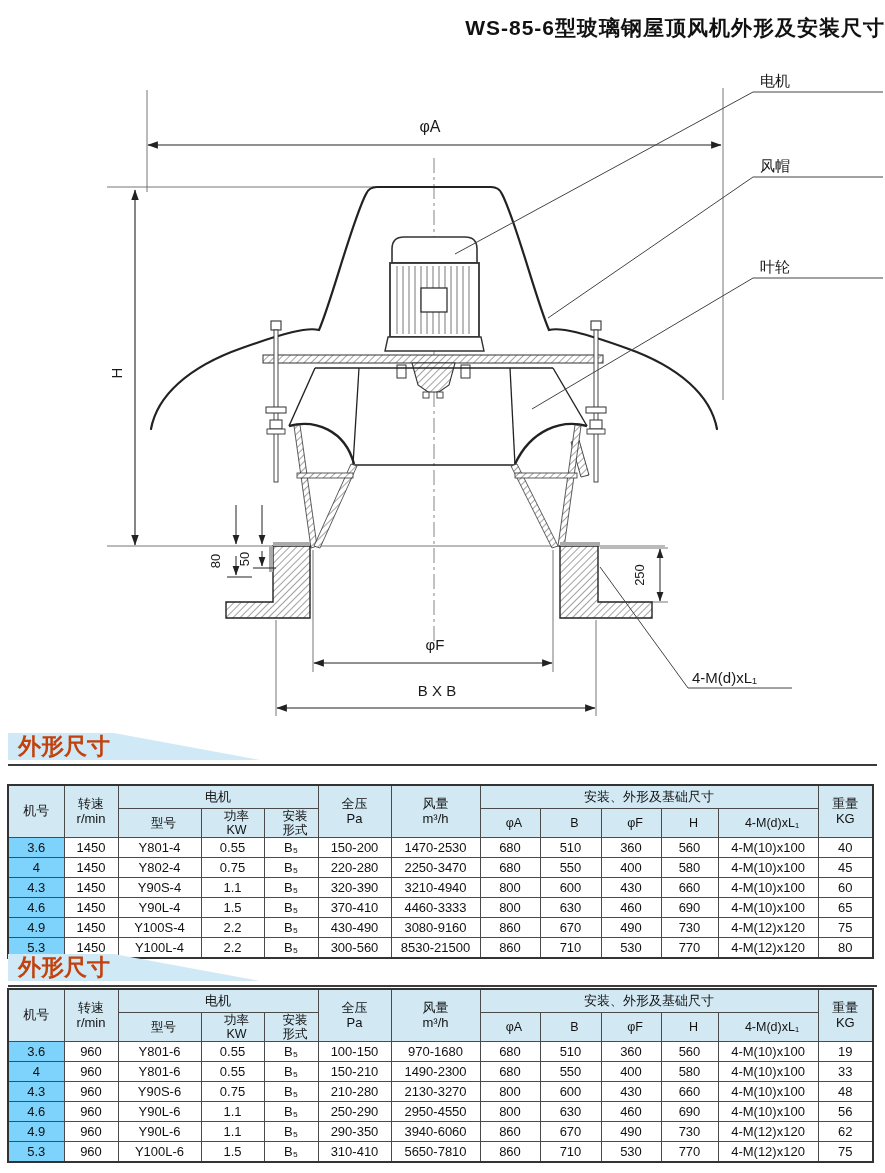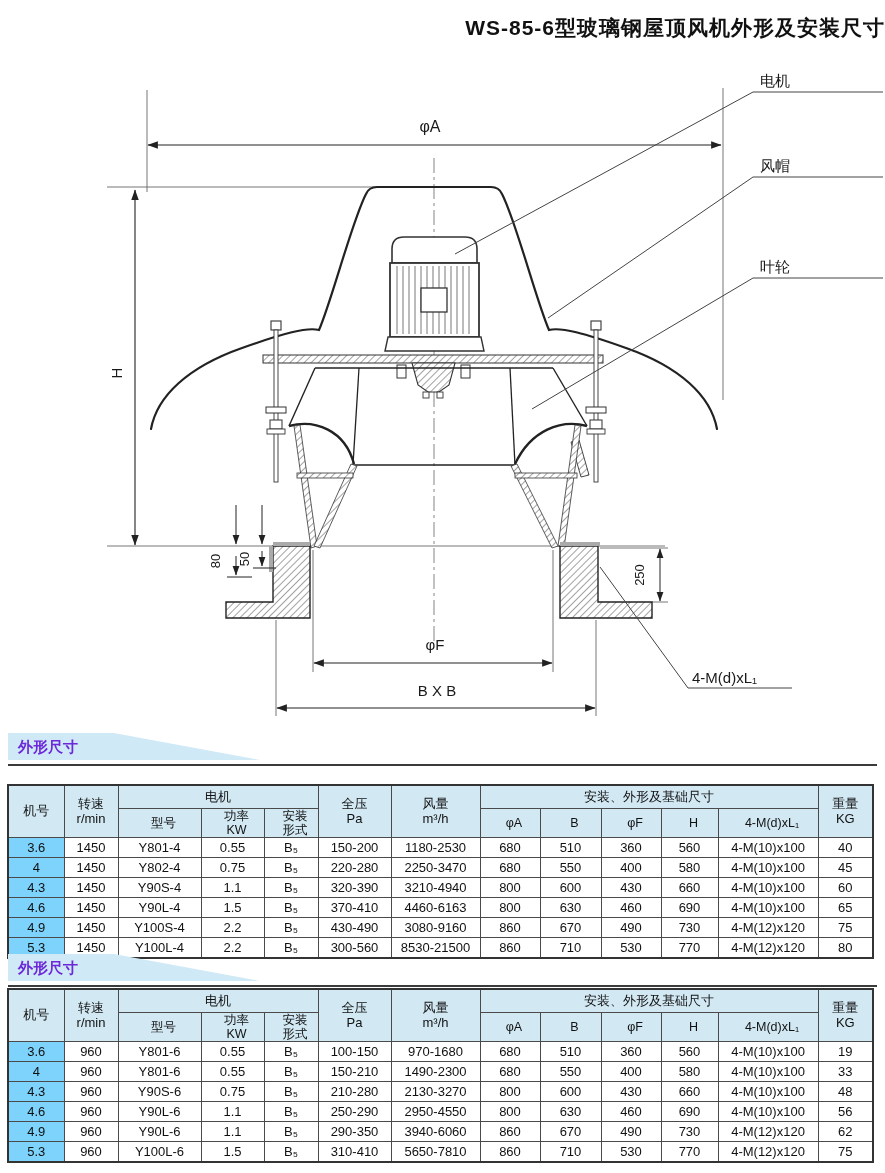--- a/index.html
+++ b/index.html
@@ -7,22 +7,22 @@
   #page { position:relative; width:885px; height:1173px; background:#fff; overflow:hidden; }
 
   .title { position:absolute; top:14px; left:0; width:885px; text-align:right;
            font-size:21px; font-weight:bold; letter-spacing:1px; }
 
   .diagram { position:absolute; top:58px; left:0; }
 
   .banner { position:absolute; left:8px; width:252px; height:27px;
             background:#cfe9f6;
             clip-path:polygon(0 0, 42% 0, 100% 100%, 0 100%); }
-  .banner span { display:block; padding-left:10px; font-size:15px; font-weight:bold;
-                 line-height:27px; color:#6d28d9; }
+  .banner span { display:block; padding-left:10px; font-size:23px; font-weight:bold;
+                 line-height:27px; color:#c2410c; }
   .banner1 { top:733px; }
   .banner2 { top:954px; }
   .rule { position:absolute; left:8px; width:869px; height:2px; background:#3b3b3b; }
   .rule1 { top:764px; }
   .rule2 { top:985px; }
 
   table.spec { position:absolute; left:7px; width:865px; border-collapse:collapse;
                table-layout:fixed; border:2px solid #333; }
   .t1 { top:784px; }
   .t2 { top:988px; }
@@ -261,21 +261,21 @@
       </tr>
     </thead>
     <tbody>
         <tr>
           <td class="first-col">3.6</td>
           <td>1450</td>
           <td>Y801-4</td>
           <td>0.55</td>
           <td>B₅</td>
           <td>150-200</td>
-          <td>1180-2530</td>
+          <td>1470-2530</td>
           <td>680</td>
           <td>510</td>
           <td>360</td>
           <td>560</td>
           <td>4-M(10)x100</td>
           <td>40</td>
         </tr>
         <tr>
           <td class="first-col">4</td>
           <td>1450</td>
@@ -306,21 +306,21 @@
           <td>4-M(10)x100</td>
           <td>60</td>
         </tr>
         <tr>
           <td class="first-col">4.6</td>
           <td>1450</td>
           <td>Y90L-4</td>
           <td>1.5</td>
           <td>B₅</td>
           <td>370-410</td>
-          <td>4460-6163</td>
+          <td>4460-3333</td>
           <td>800</td>
           <td>630</td>
           <td>460</td>
           <td>690</td>
           <td>4-M(10)x100</td>
           <td>65</td>
         </tr>
         <tr>
           <td class="first-col">4.9</td>
           <td>1450</td>

